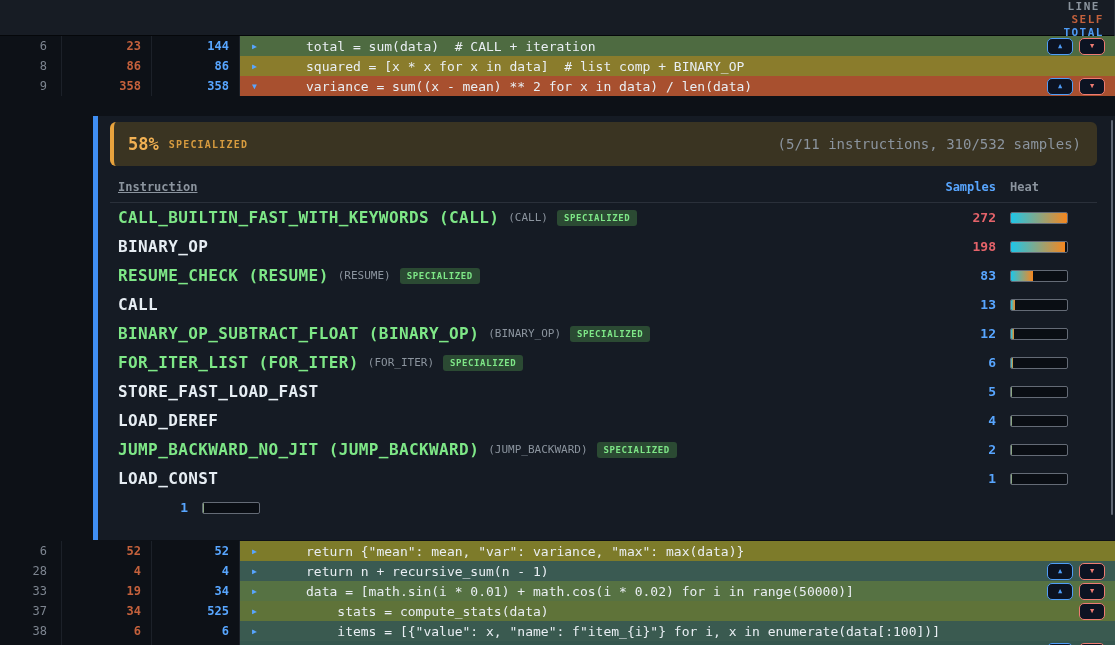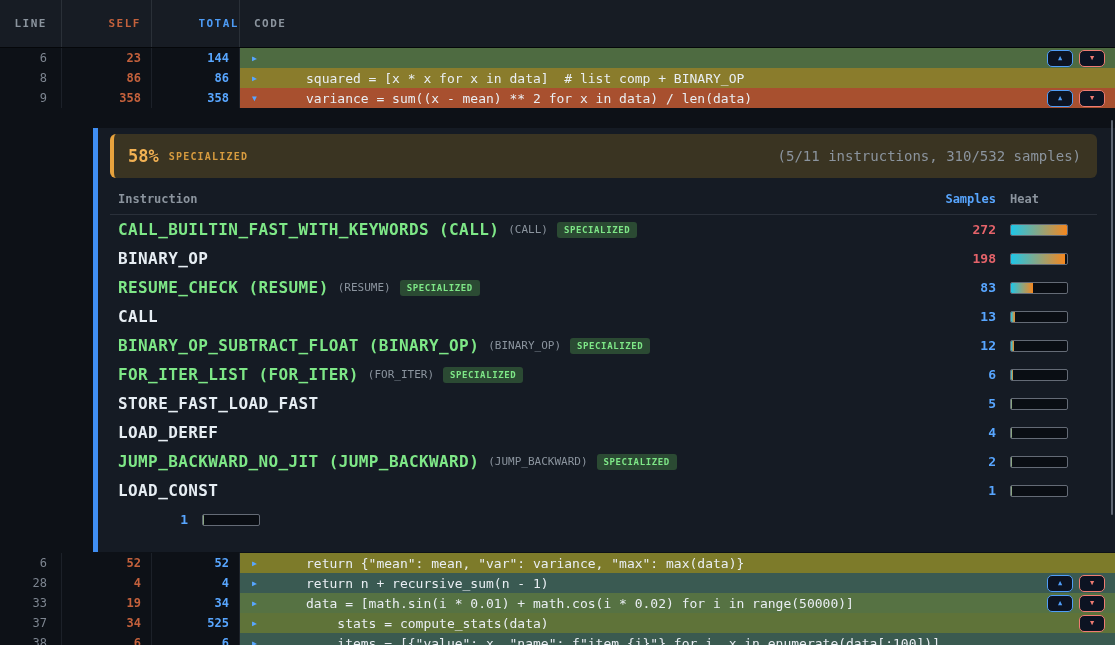--- a/index.html
+++ b/index.html
@@ -6,28 +6,28 @@
   html,body { width:1115px; height:645px; overflow:hidden; }
   body {
     background:#0d1117;
     font-family:"DejaVu Sans Mono","Liberation Mono",monospace;
     color:#e6edf3;
   }
   .app { position:relative; width:1115px; height:645px; }
 
   
   .hdr {
-    display:flex; height:48px; background:#171c24;
-    border-bottom:1px solid #05070a; align-items:center;
-    font-size:11px; font-weight:bold; letter-spacing:1.5px; color:#8b949e;
+    display:flex; height:36px; background:#171c24;
+    border-bottom:1px solid #05070a; align-items:flex-end;
+    font-size:11px; font-weight:bold; letter-spacing:1.5px; color:#8b949e;flex-direction:column;
   }
   .hdr .hcell { height:100%; display:flex; align-items:center; border-right:1px solid #2a3038; }
   .hdr .h-line  { width:62px;  justify-content:flex-end; padding-right:14px; }
   .hdr .h-self  { width:90px;  justify-content:flex-end; padding-right:10px; color:#c4613c; }
-  .hdr .h-total { width:88px;  justify-content:flex-end; color:#4d9bf5; }
+  .hdr .h-total { width:88px;  justify-content:flex-end; padding-right:10px; color:#4d9bf5; }
   .hdr .h-code  { flex:1; padding-left:14px; border-right:none; }
 
   
   .rows { width:100%; }
   .row { display:flex; height:20px; }
   .cell { height:100%; display:flex; align-items:center; font-size:12px; }
   .c-line  { width:62px; justify-content:flex-end; padding-right:14px; color:#7d8590; border-right:1px solid #1c2129; background:#0d1117; }
   .c-self  { width:90px; justify-content:flex-end; padding-right:10px; color:#c4613c; font-weight:bold; border-right:1px solid #1c2129; background:#0d1117; }
   .c-total { width:88px; justify-content:flex-end; padding-right:10px; color:#58a6ff; font-weight:bold; border-right:1px solid #1c2129; background:#0d1117; }
   .c-code  { flex:1; padding-left:12px; position:relative; }
@@ -56,21 +56,21 @@
   }
   .banner .pct { font-size:17px; font-weight:bold; color:#f2b153; }
   .banner .pct-label { font-size:10px; letter-spacing:1.2px; color:#d79b3f; margin-left:10px; font-weight:bold; }
   .banner .summary { margin-left:auto; font-size:14px; color:#8b949e; }
 
   .instr-head {
     margin-top:13px; display:flex; align-items:center;
     font-size:12px; font-weight:bold; color:#8b949e;
     padding-left:8px; padding-right:29px; height:16px;
   }
-  .instr-head .ih-name { flex:1; }
+  .instr-head .ih-name { flex:1;text-decoration:underline; }
   .instr-head .ih-samples { width:70px; text-align:right; color:#58a6ff; }
   .instr-head .ih-heat { width:58px; margin-left:14px; }
   .divider { border-bottom:1px solid #2a303a; margin-top:7px; }
 
   .instr-list { }
   .instr-row { display:flex; align-items:center; height:29px; padding-left:8px; padding-right:29px; }
   .instr-name-wrap { flex:1; display:flex; align-items:center; gap:9px; min-width:0; }
   .instr-name { font-size:16px; font-weight:bold; letter-spacing:0.4px; white-space:nowrap; }
   .instr-name.spec { color:#7ee787; }
   .instr-name.plain { color:#e6edf3; }
@@ -105,20 +105,21 @@
     <div class="hcell h-code">CODE</div>
   </div>
 
   <div class="rows" id="rows-top">
       <div class="row">
         <div class="cell c-line">6</div>
         <div class="cell c-self">23</div>
         <div class="cell c-total">144</div>
         <div class="cell c-code" style="background: rgb(78, 107, 65);">
           <span class="expander">▶</span>
+          <span class="codetext">total = sum(data)  # CALL + iteration</span>
           <span class="btns">
             <button class="navbtn up">▲</button>
             <button class="navbtn down">▼</button>
           </span>
         </div>
       </div>
       <div class="row">
         <div class="cell c-line">8</div>
         <div class="cell c-self">86</div>
         <div class="cell c-total">86</div>

